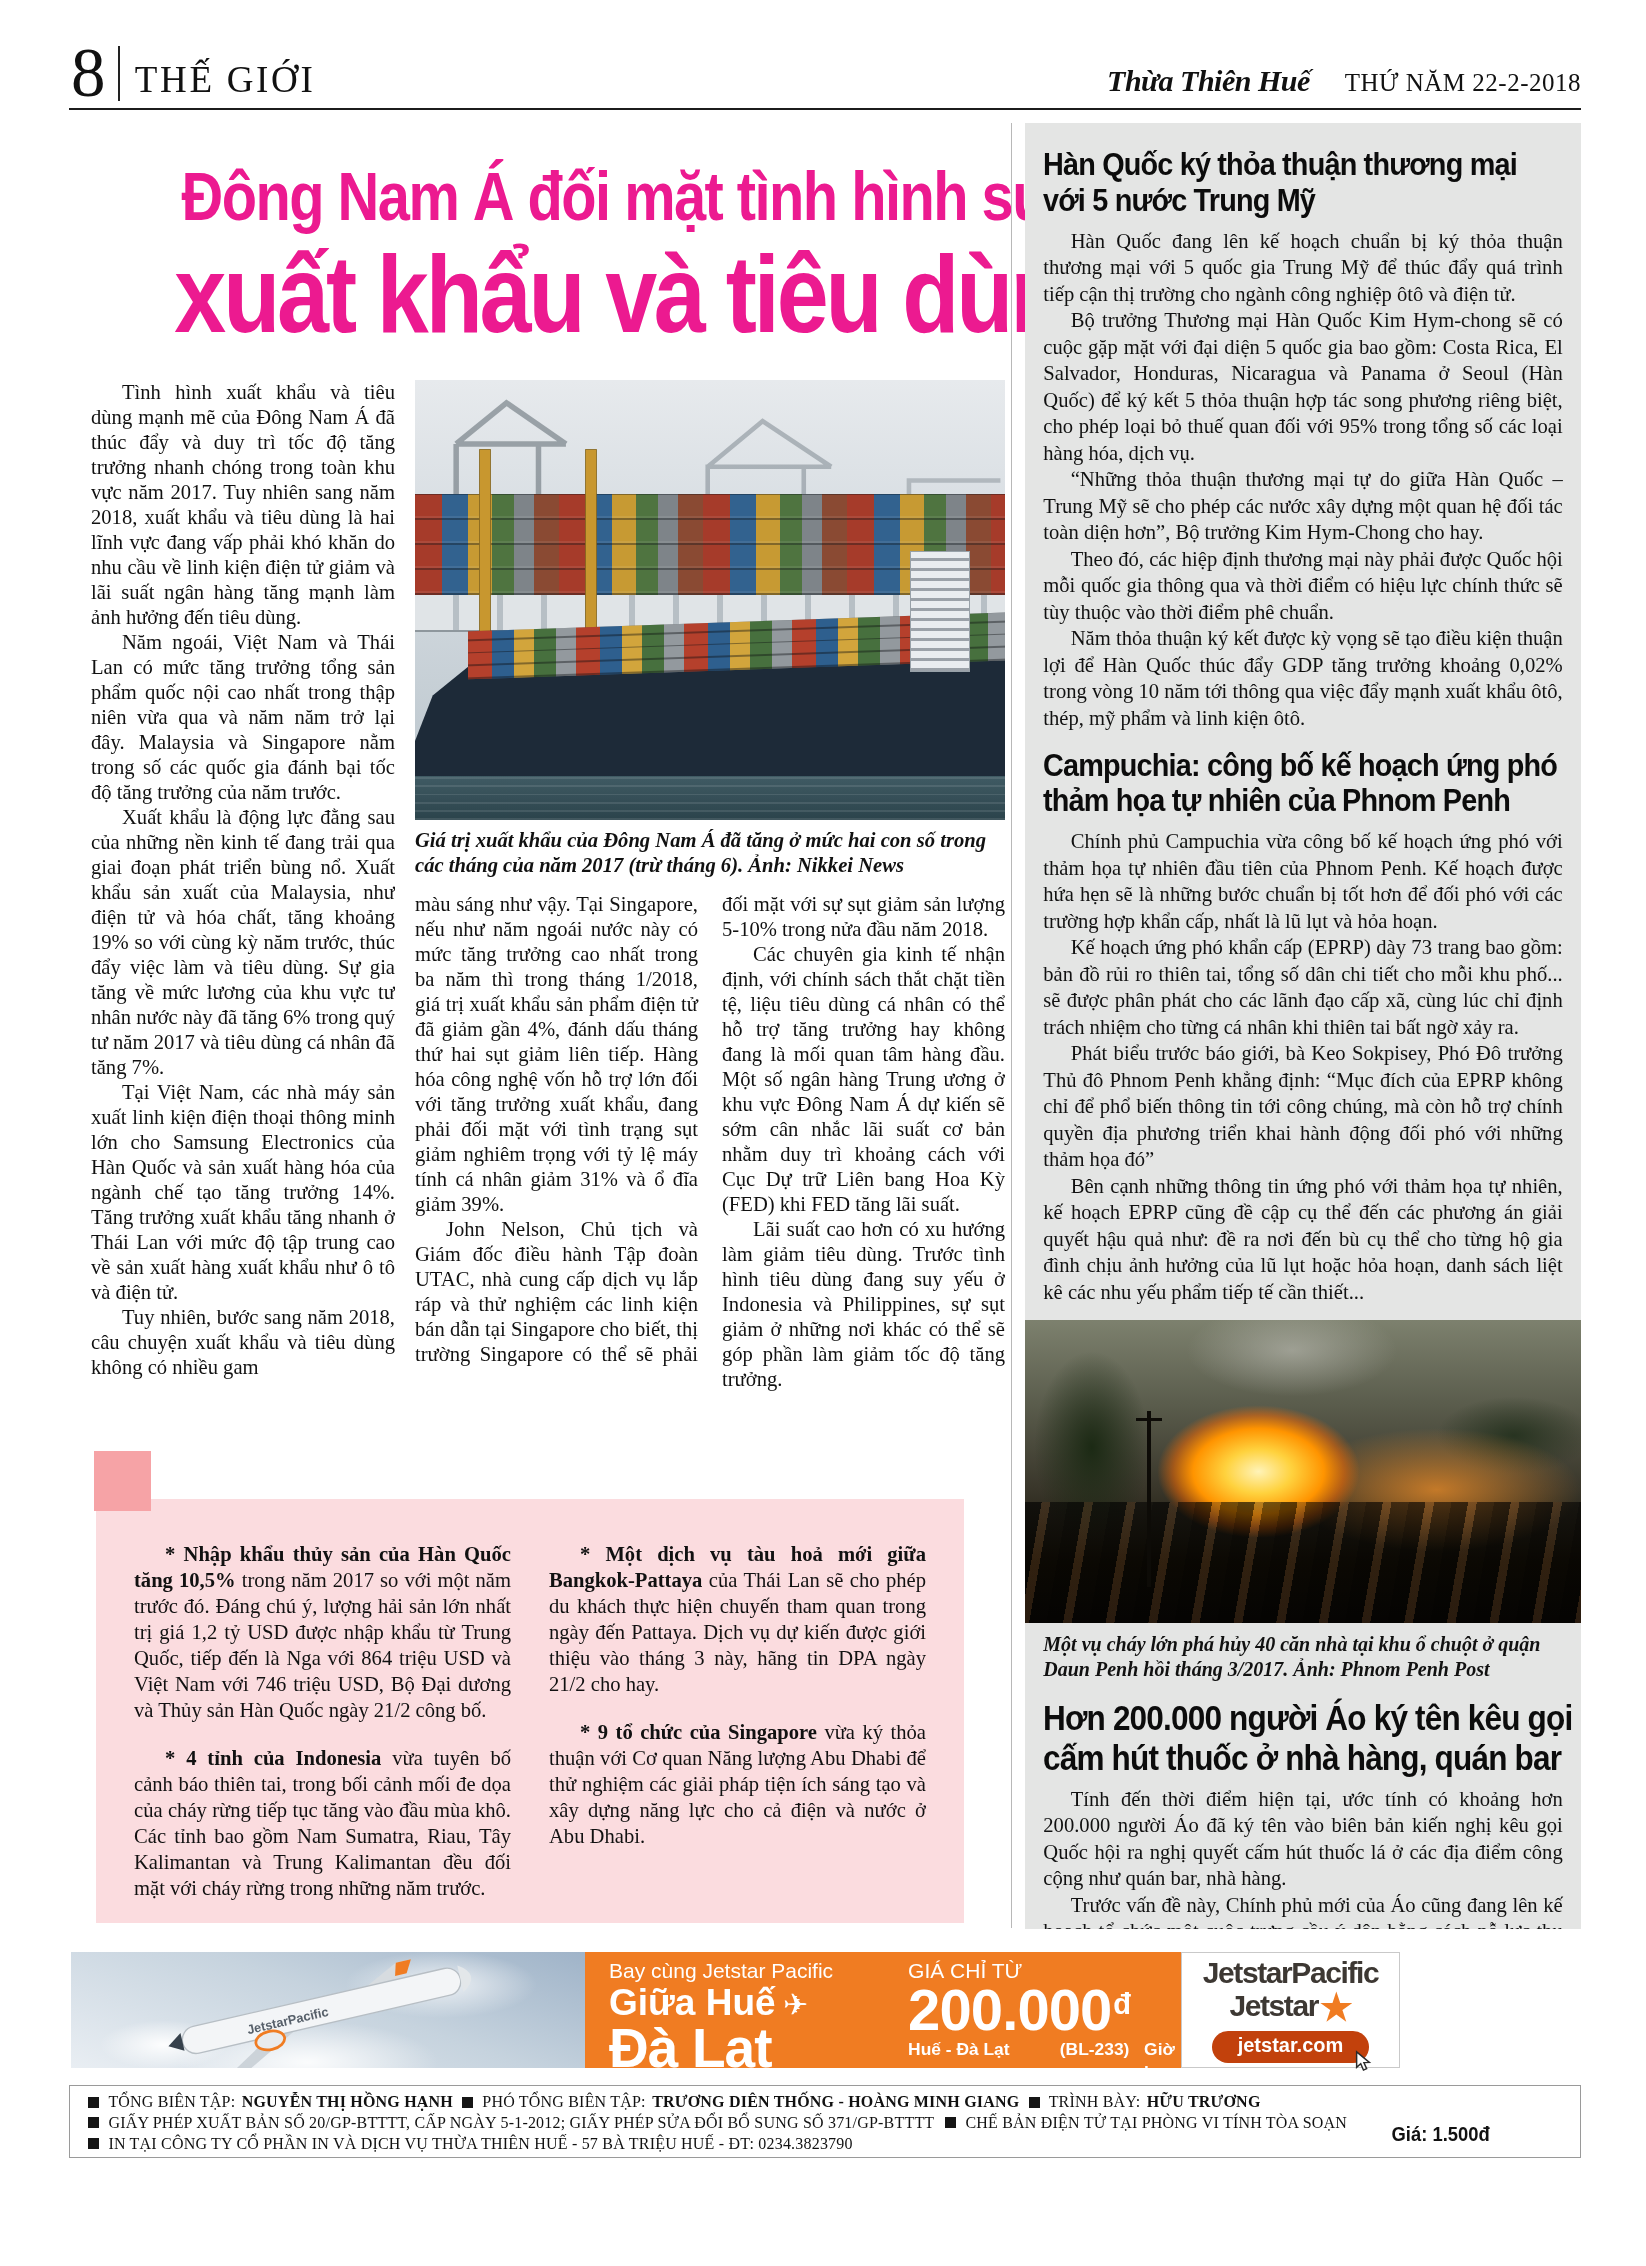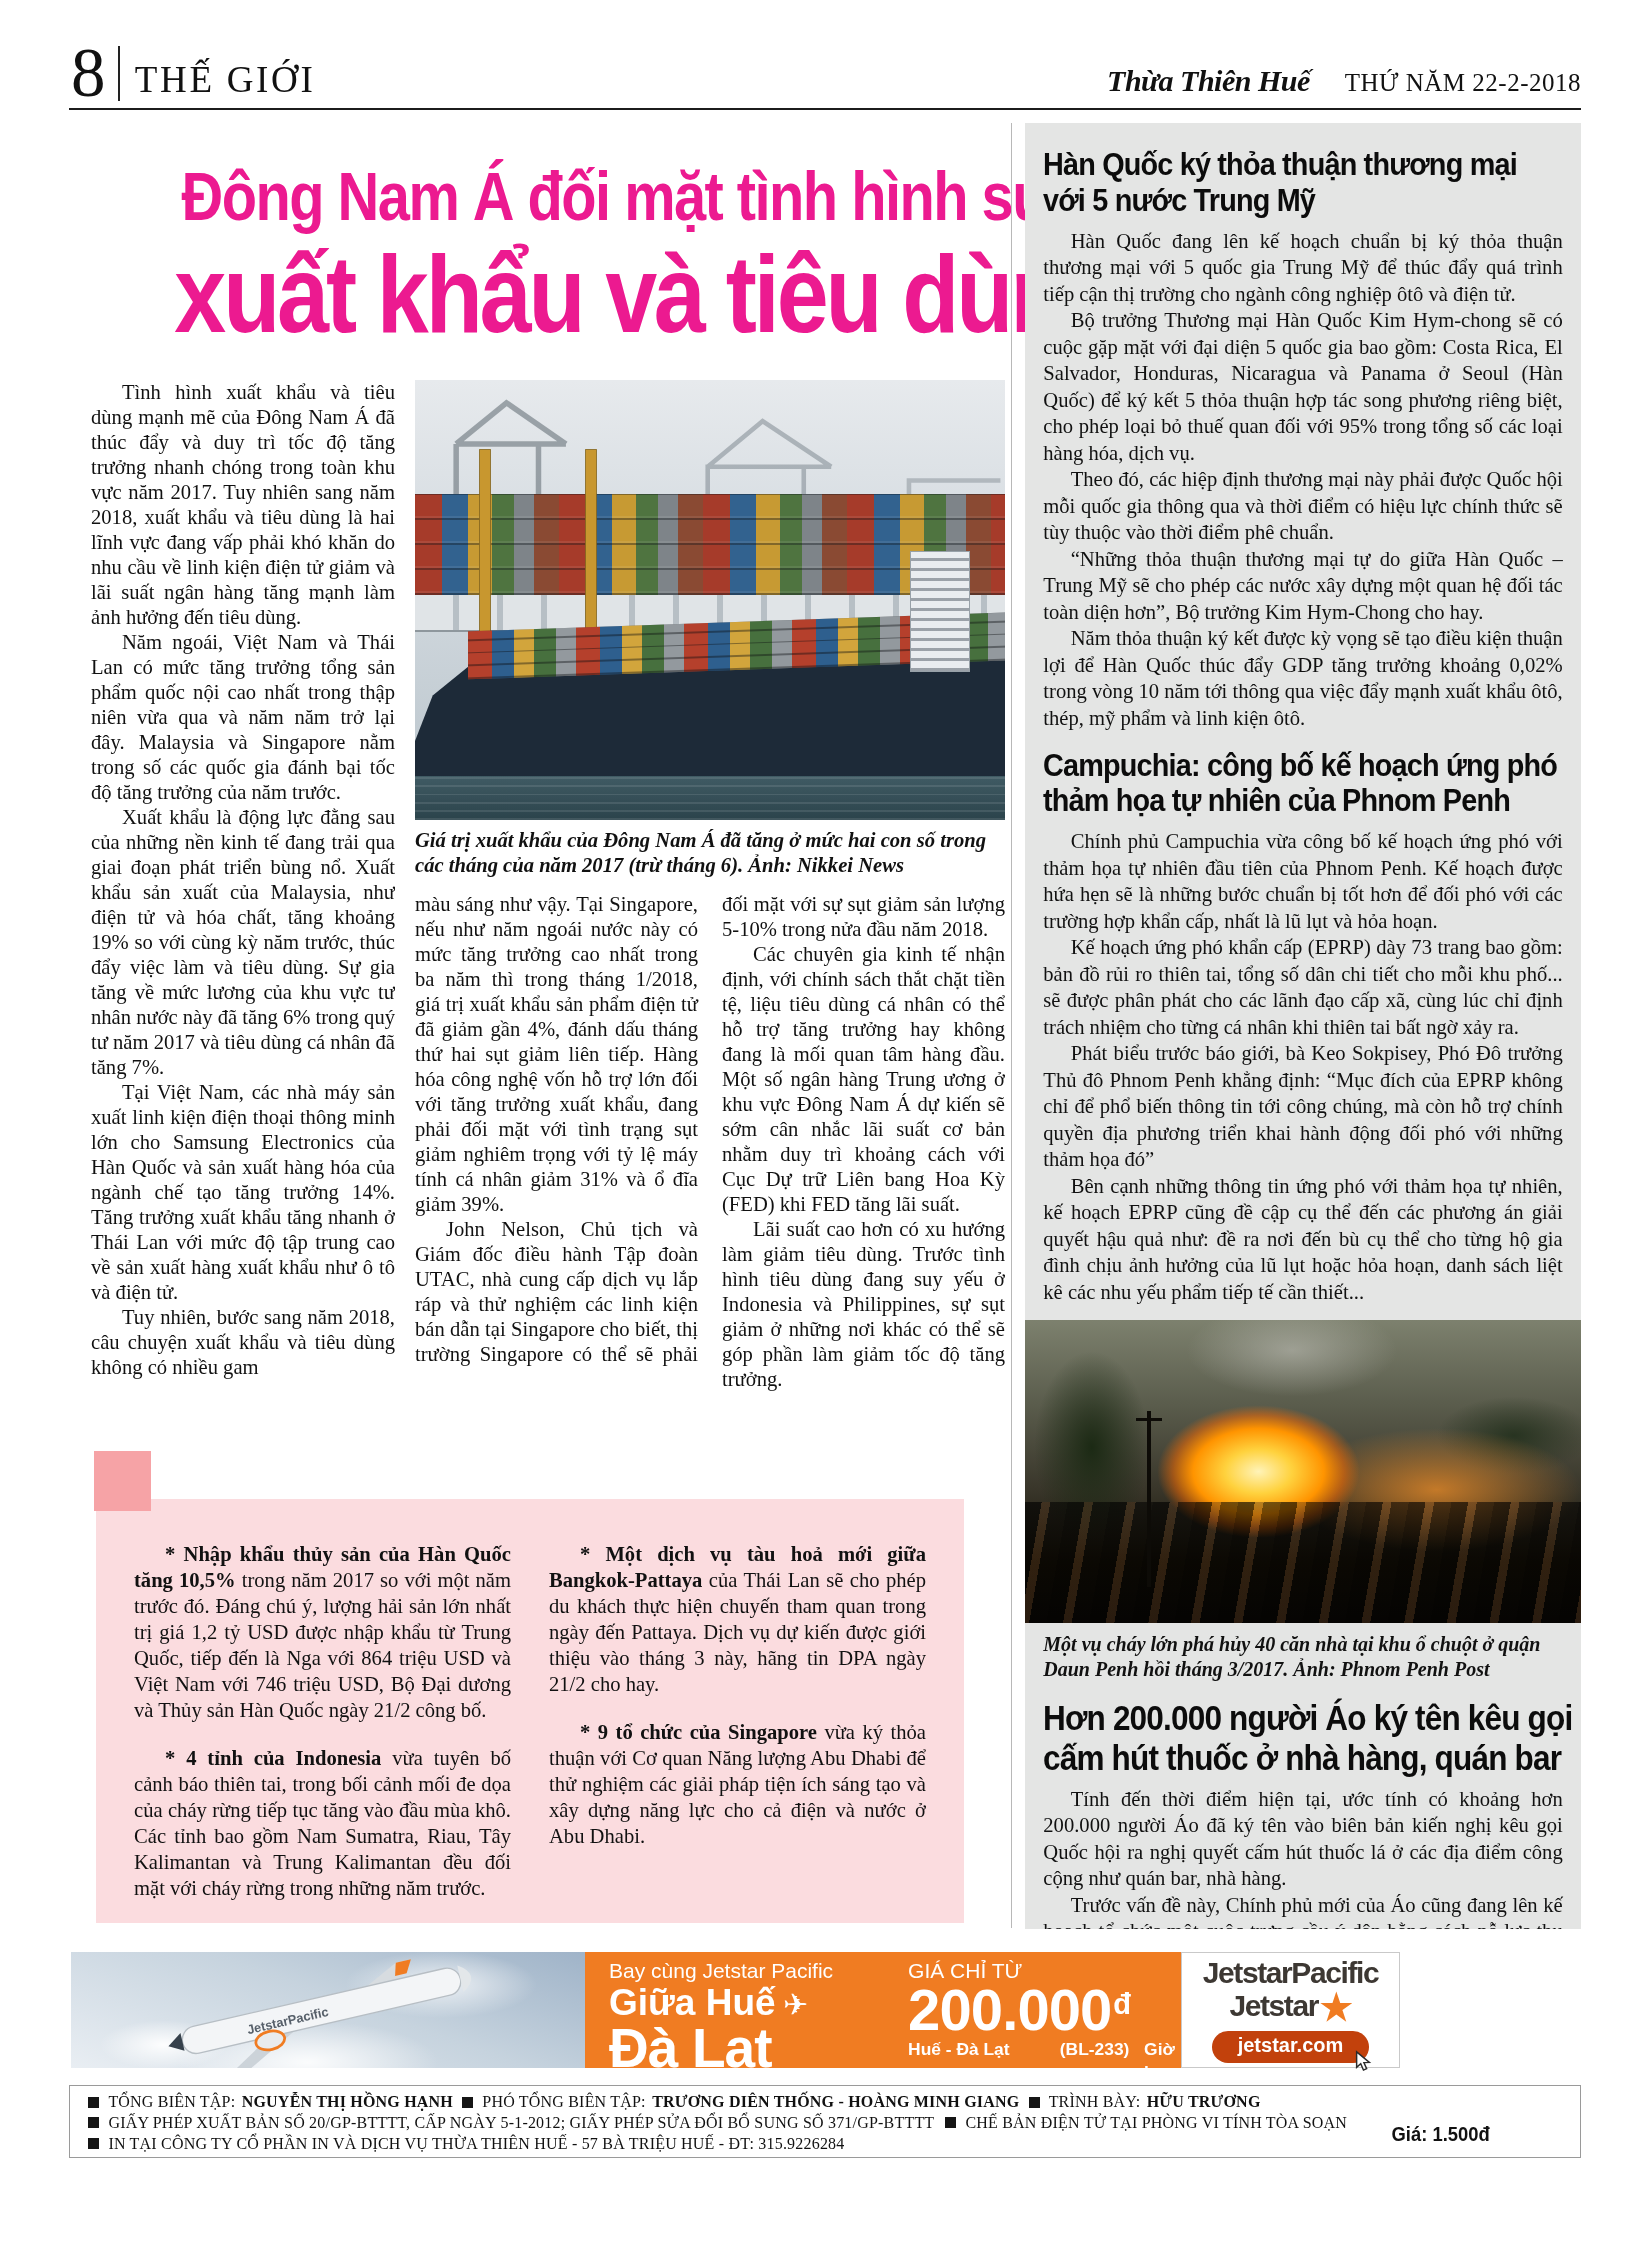--- a/index.html
+++ b/index.html
@@ -195,22 +195,22 @@
 
   <div class="graybox">
     <div>
       <div class="gtitle first">
         <span class="gcond">Hàn Quốc ký thỏa thuận thương mại</span><br>
         <span class="gcond">với 5 nước Trung Mỹ</span>
       </div>
       <div class="gray-body">
         <p>Hàn Quốc đang lên kế hoạch chuẩn bị ký thỏa thuận thương mại với 5 quốc gia Trung Mỹ để thúc đẩy quá trình tiếp cận thị trường cho ngành công nghiệp ôtô và điện tử.</p>
         <p>Bộ trưởng Thương mại Hàn Quốc Kim Hym-chong sẽ có cuộc gặp mặt với đại diện 5 quốc gia bao gồm: Costa Rica, El Salvador, Honduras, Nicaragua và Panama ở Seoul (Hàn Quốc) để ký kết 5 thỏa thuận hợp tác song phương riêng biệt, cho phép loại bỏ thuế quan đối với 95% trong tổng số các loại hàng hóa, dịch vụ.</p>
+        <p>“Những thỏa thuận thương mại tự do giữa Hàn Quốc – Trung Mỹ sẽ cho phép các nước xây dựng một quan hệ đối tác toàn diện hơn”, Bộ trưởng Kim Hym-Chong cho hay.</p>
         <p>Theo đó, các hiệp định thương mại này phải được Quốc hội mỗi quốc gia thông qua và thời điểm có hiệu lực chính thức sẽ tùy thuộc vào thời điểm phê chuẩn.</p>
-        <p>“Những thỏa thuận thương mại tự do giữa Hàn Quốc – Trung Mỹ sẽ cho phép các nước xây dựng một quan hệ đối tác toàn diện hơn”, Bộ trưởng Kim Hym-Chong cho hay.</p>
         <p>Năm thỏa thuận ký kết được kỳ vọng sẽ tạo điều kiện thuận lợi để Hàn Quốc thúc đẩy GDP tăng trưởng khoảng 0,02% trong vòng 10 năm tới thông qua việc đẩy mạnh xuất khẩu ôtô, thép, mỹ phẩm và linh kiện ôtô.</p>
       </div>
     </div>
     <div>
       <div class="gtitle">
         <span class="gcond">Campuchia: công bố kế hoạch ứng phó</span><br>
         <span class="gcond">thảm họa tự nhiên của Phnom Penh</span>
       </div>
       <div class="gray-body">
         <p>Chính phủ Campuchia vừa công bố kế hoạch ứng phó với thảm họa tự nhiên đầu tiên của Phnom Penh. Kế hoạch được hứa hẹn sẽ là những bước chuẩn bị tốt hơn để đối phó với các trường hợp khẩn cấp, nhất là lũ lụt và hỏa hoạn.</p>
@@ -317,19 +317,19 @@
       <span class="fname">HỮU TRƯƠNG</span>
     </div>
     <div class="frow">
       <span class="sq"></span>
       <span>GIẤY PHÉP XUẤT BẢN SỐ 20/GP-BTTTT, CẤP NGÀY 5-1-2012; GIẤY PHÉP SỬA ĐỔI BỔ SUNG SỐ 371/GP-BTTTT</span>
       <span class="sq" style="margin-left:11px;"></span>
       <span>CHẾ BẢN ĐIỆN TỬ TẠI PHÒNG VI TÍNH TÒA SOẠN</span>
     </div>
     <div class="frow">
       <span class="sq"></span>
-      <span>IN TẠI CÔNG TY CỔ PHẦN IN VÀ DỊCH VỤ THỪA THIÊN HUẾ - 57 BÀ TRIỆU HUẾ - ĐT: 315.9226284</span>
+      <span>IN TẠI CÔNG TY CỔ PHẦN IN VÀ DỊCH VỤ THỪA THIÊN HUẾ - 57 BÀ TRIỆU HUẾ - ĐT: 0234.3823790</span>
     </div>
     <div class="fprice">Giá: 1.500đ</div>
   </div>
 
 </div>
 
 
 </body></html>

